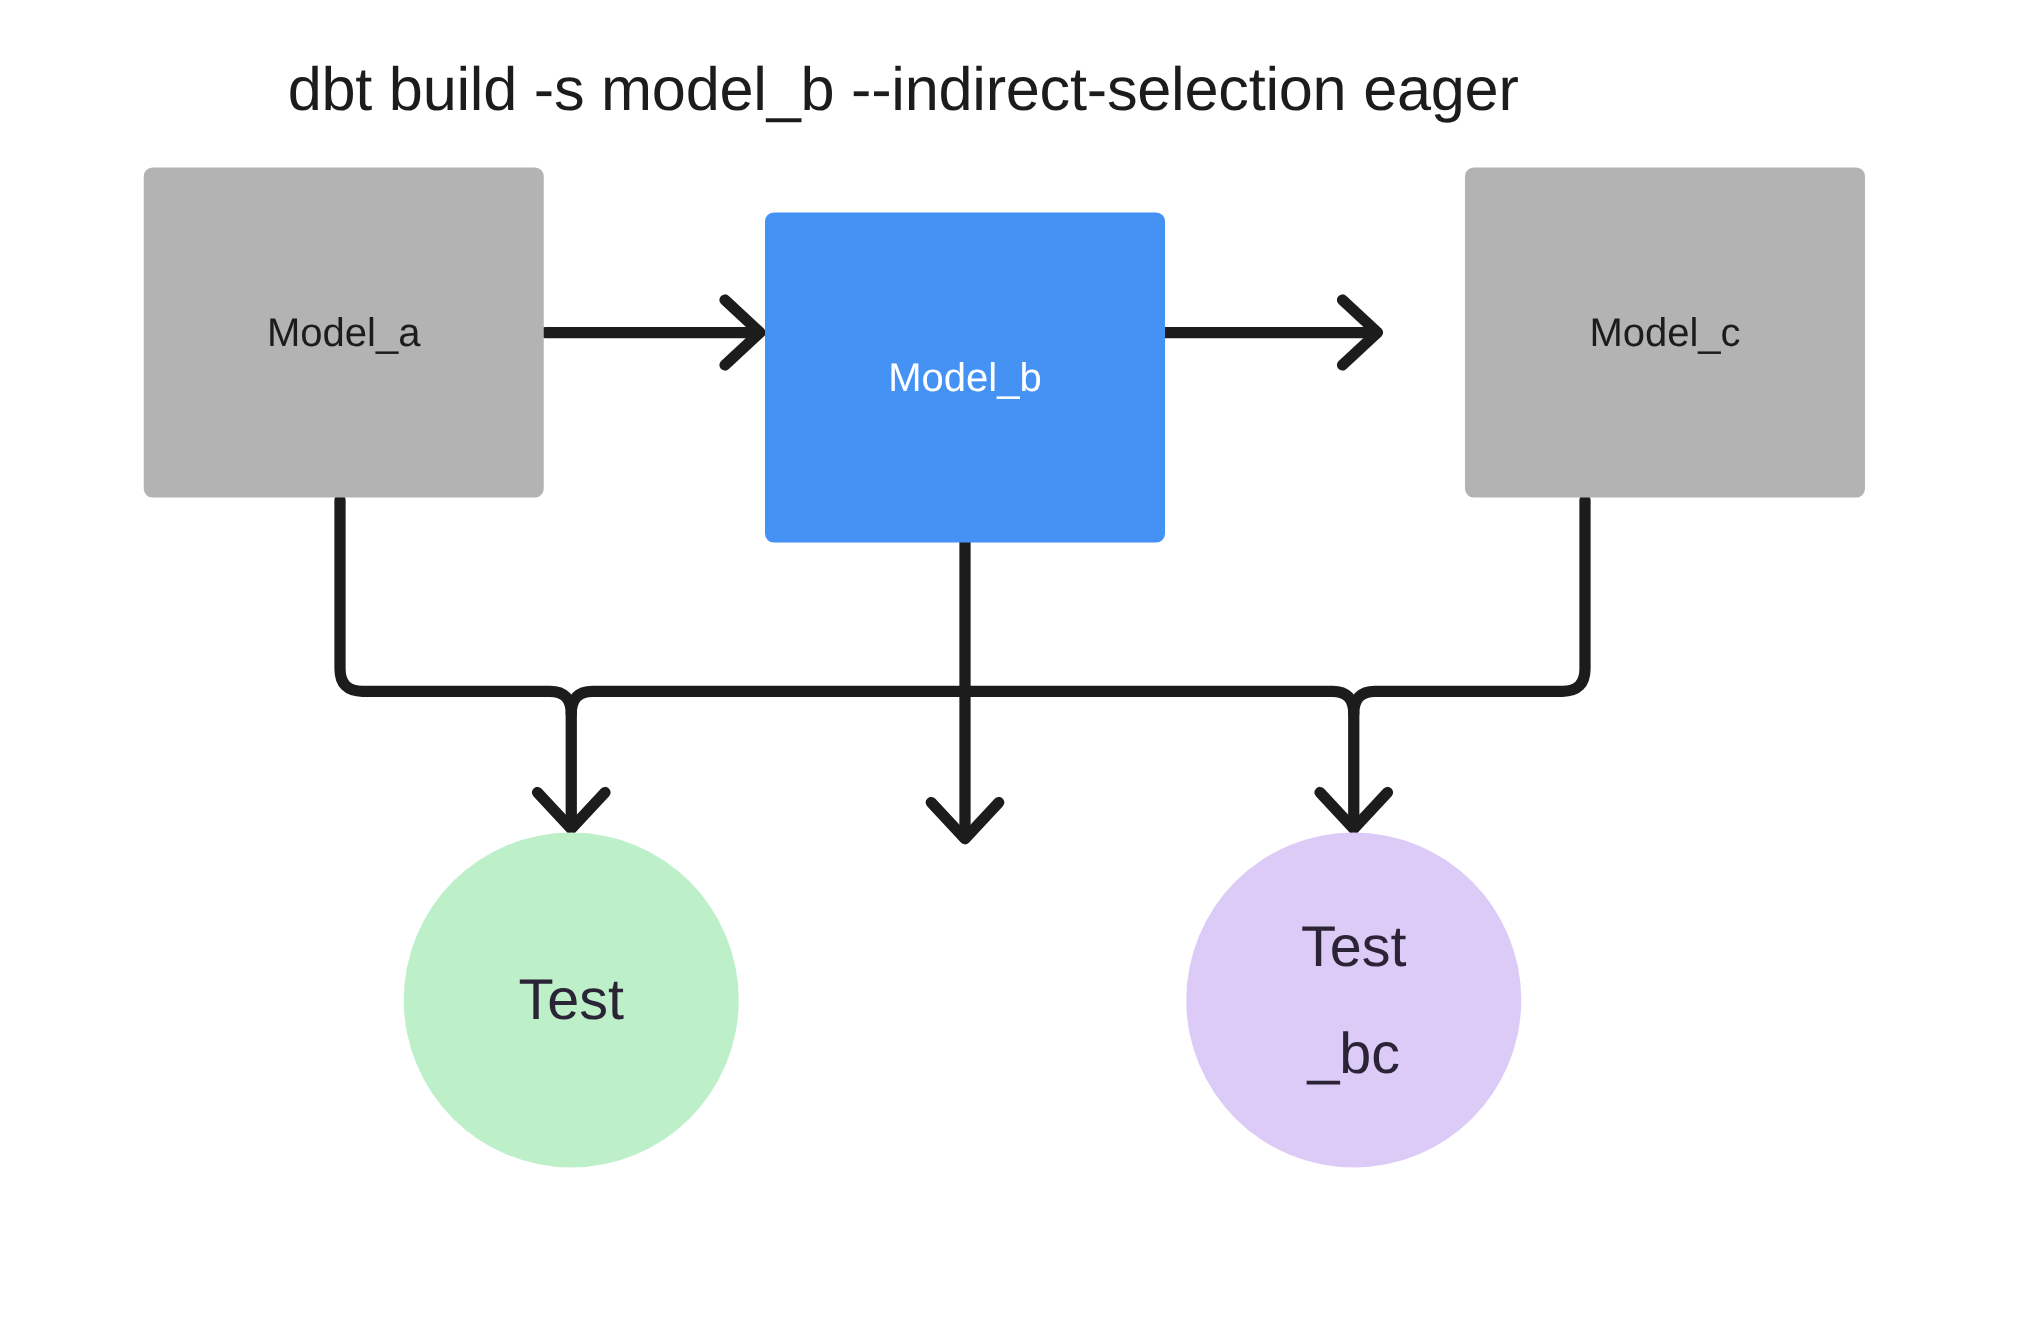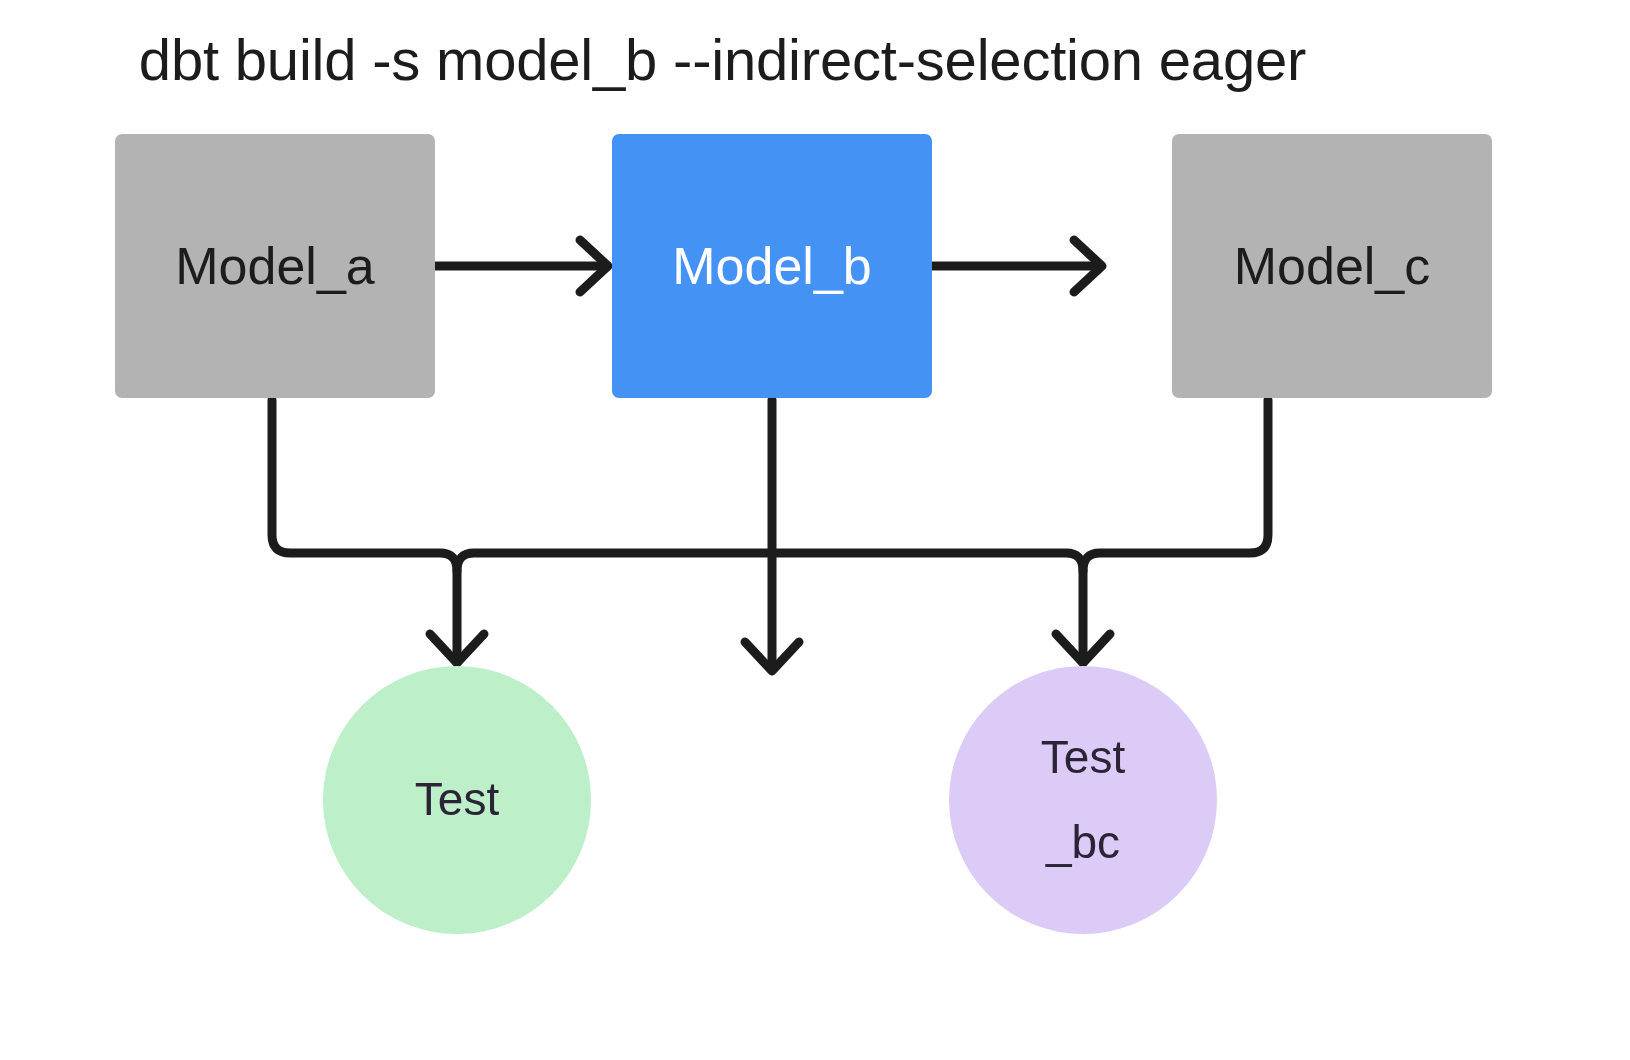--- a/index.html
+++ b/index.html
@@ -13,24 +13,24 @@
   #canvas {
     position: relative;
     width: 1630px;
     height: 1060px;
     background: #ffffff;
     overflow: hidden;
   }
   #title {
     position: absolute;
     left: 0;
-    top: 26px;
+    top: 44px;
     width: 1445px;
     text-align: center;
-    font-size: 58px;
+    font-size: 49px;
     color: #1c1c1c;
     letter-spacing: -0.2px;
     white-space: nowrap;
   }
   .edges {
     position: absolute;
     left: 0;
     top: 0;
     width: 1630px;
     height: 1060px;
@@ -40,24 +40,24 @@
     display: flex;
     align-items: center;
     justify-content: center;
     text-align: center;
     box-sizing: border-box;
   }
   .model-box {
     width: 320px;
     height: 264px;
     border-radius: 7px;
-    font-size: 52px;
+    font-size: 32px;
   }
   .model-gray { background: #b3b3b3; color: #1c1c1c; }
-  .model-blue { background: #4592f5; color: #ffffff; }
+  .model-blue { background: #4592f5; color: #ffffff; margin-top: 36px; }
   .test-circle {
     width: 268px;
     height: 268px;
     border-radius: 50%;
     font-size: 46px;
     color: #2b2436;
     line-height: 1.85;
   }
   .test-green  { background: #bdefc9; }
   .test-yellow { background: #f9e3a2; }

